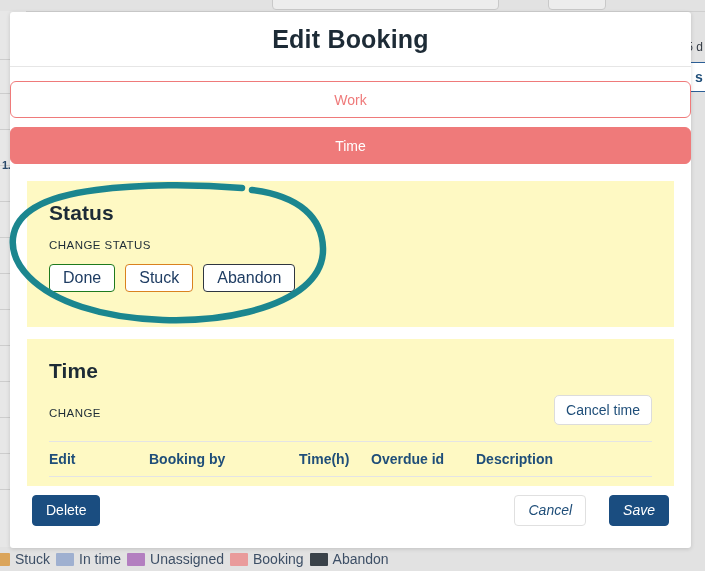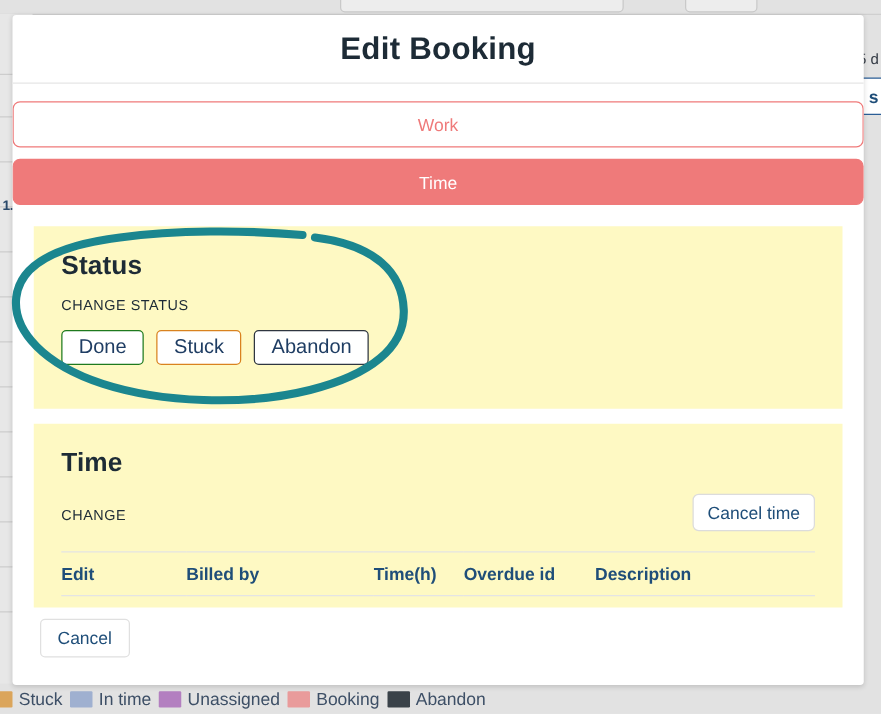--- a/index.html
+++ b/index.html
@@ -283,21 +283,21 @@
     left: 0;
     right: 0;
     bottom: 0;
     height: 68px;
     display: flex;
     align-items: center;
     justify-content: space-between;
     padding: 0 22px 8px 22px;
     box-sizing: border-box;
   }
-  .footer-right { display: flex; gap: 23px; align-items: center; }
+  .footer-right { display: flex; gap: 23px; align-items: center; font-style: italic; }
   .btn {
     height: 31px;
     padding: 0 13px;
     border-radius: 4px;
     font-size: 14px;
     display: flex;
     align-items: center;
     justify-content: center;
     box-sizing: border-box;
     cursor: pointer;
@@ -402,33 +402,35 @@
     <div class="section-heading">Time</div>
     <div id="entries-row">
       <div class="section-sublabel" style="margin-top:10px">CHANGE</div>
       <div id="track-time-btn">Cancel time</div>
     </div>
 
     <table id="entries-table">
       <thead>
         <tr>
           <th class="col-date">Edit</th>
-          <th class="col-billed">Billed by</th>
+          <th class="col-billed">Booking by</th>
           <th class="col-time">Time(h)</th>
           <th class="col-invoice">Overdue id</th>
           <th class="col-desc">Description</th>
         </tr>
       </thead>
       <tbody></tbody>
     </table>
   </div>
 
   <div id="modal-footer">
+    <div class="btn btn-navy">Delete</div>
     <div class="footer-right">
       <div class="btn btn-light">Cancel</div>
+      <div class="btn btn-navy">Save</div>
     </div>
   </div>
 </div>
 
 <svg id="annotation-overlay" viewBox="0 0 705 571" xmlns="http://www.w3.org/2000/svg">
   <path d="M 252 190
            C 300 196, 322 218, 323 248
            C 324 278, 296 300, 248 312
            C 196 325, 128 322, 82 307
            C 36 292, 10 265, 13 238

